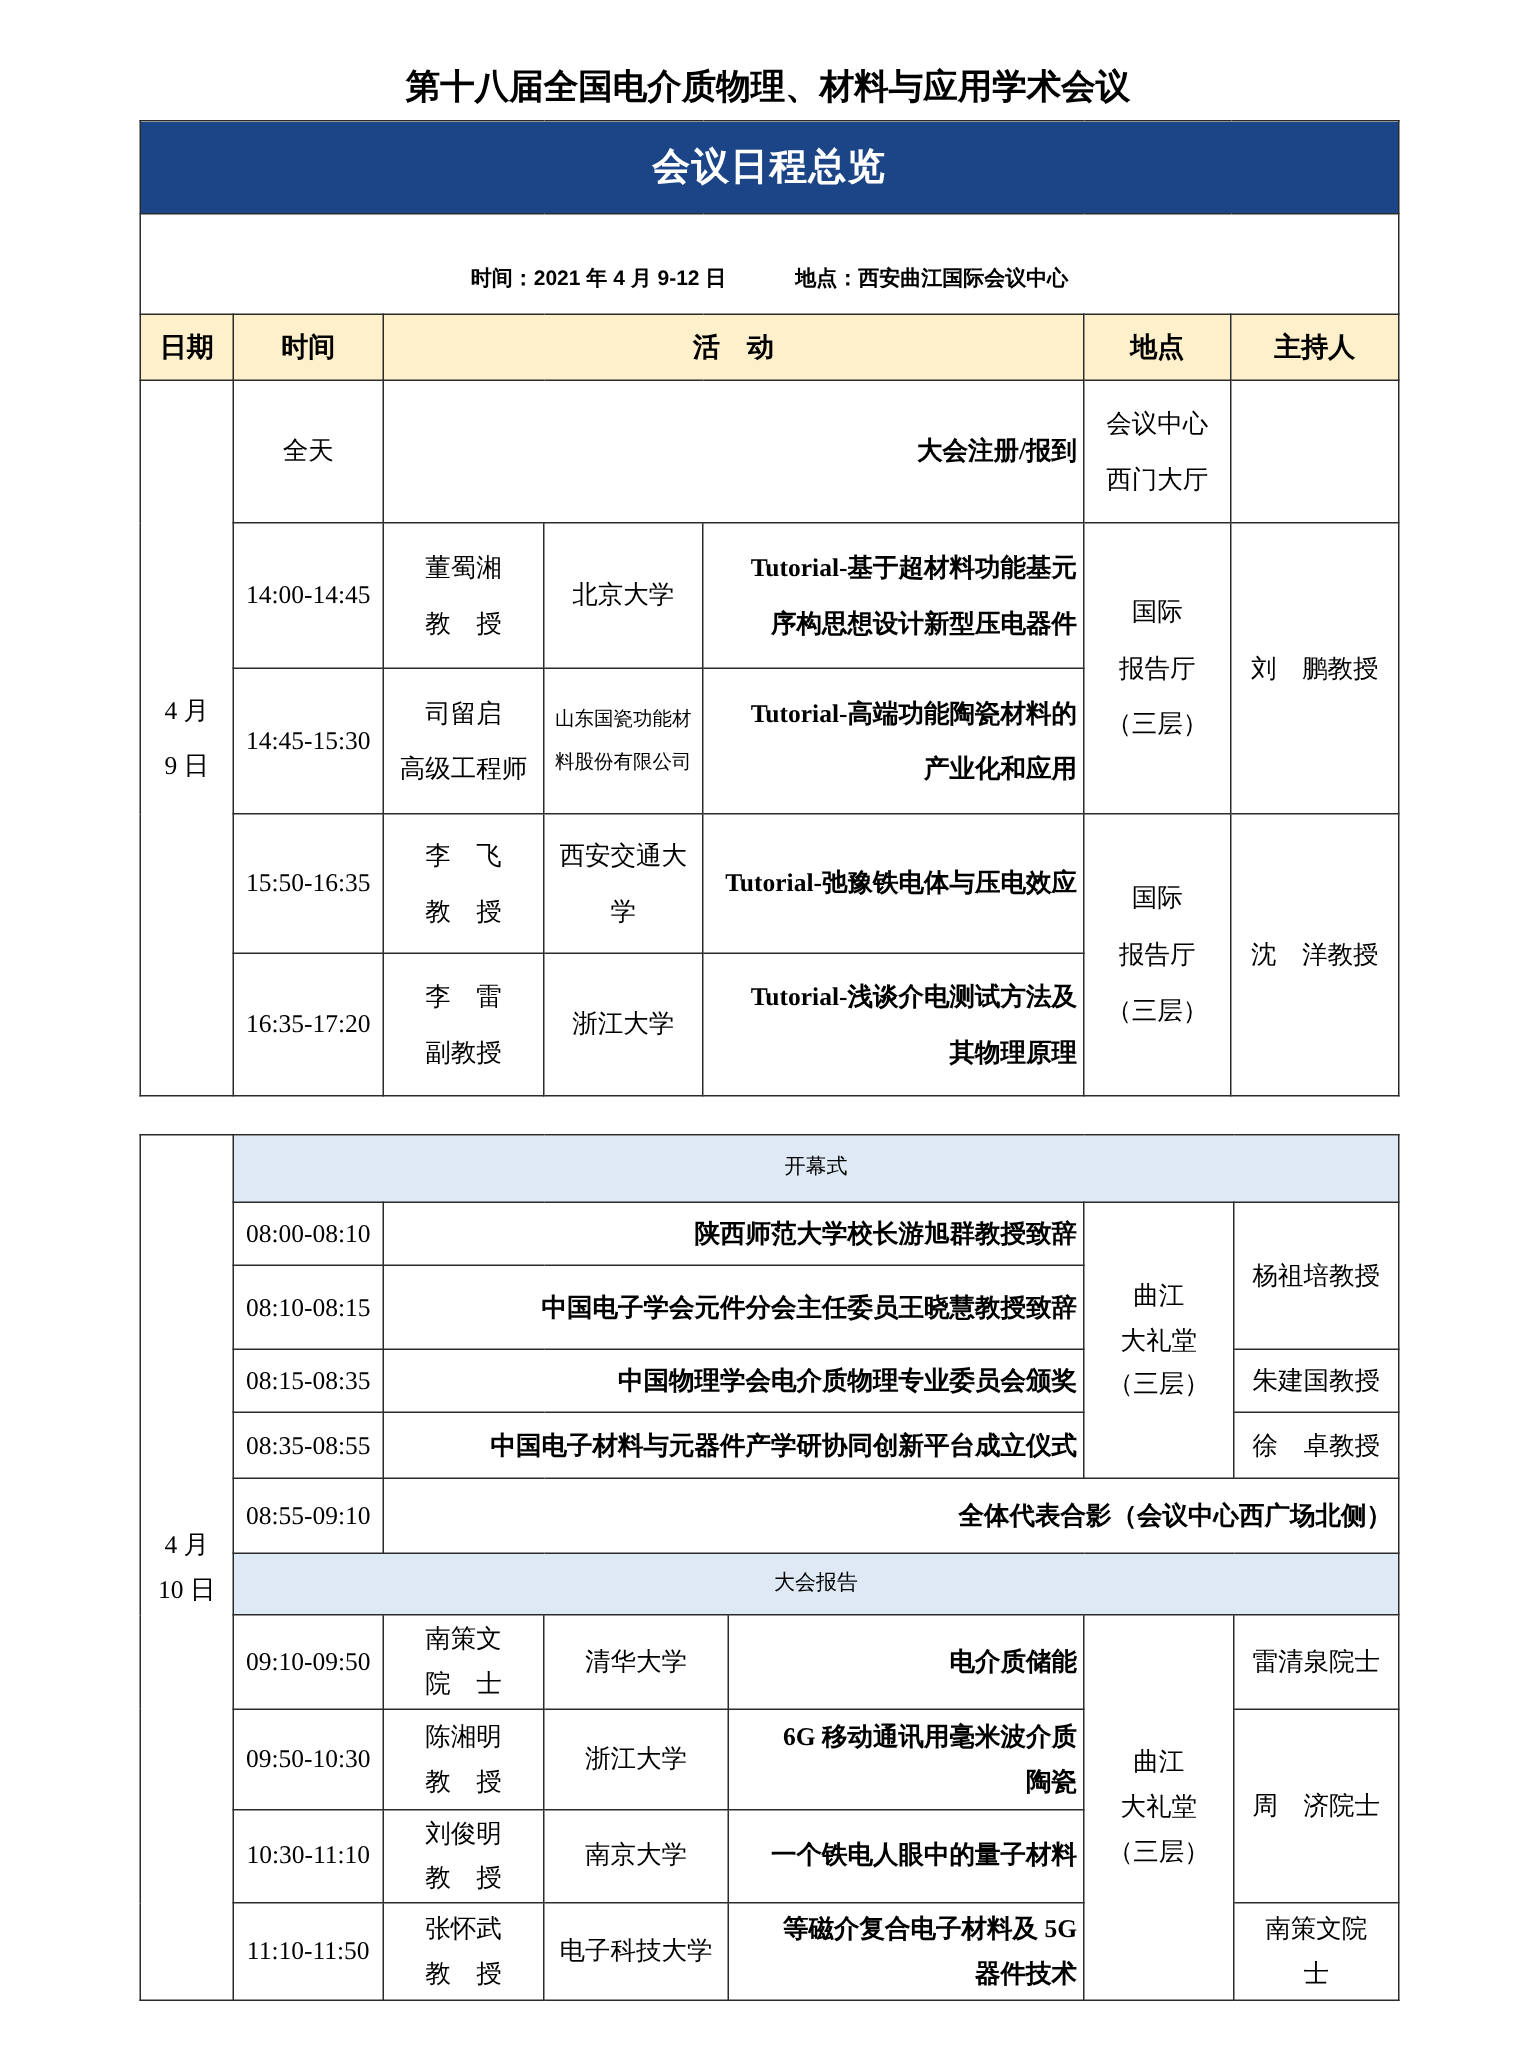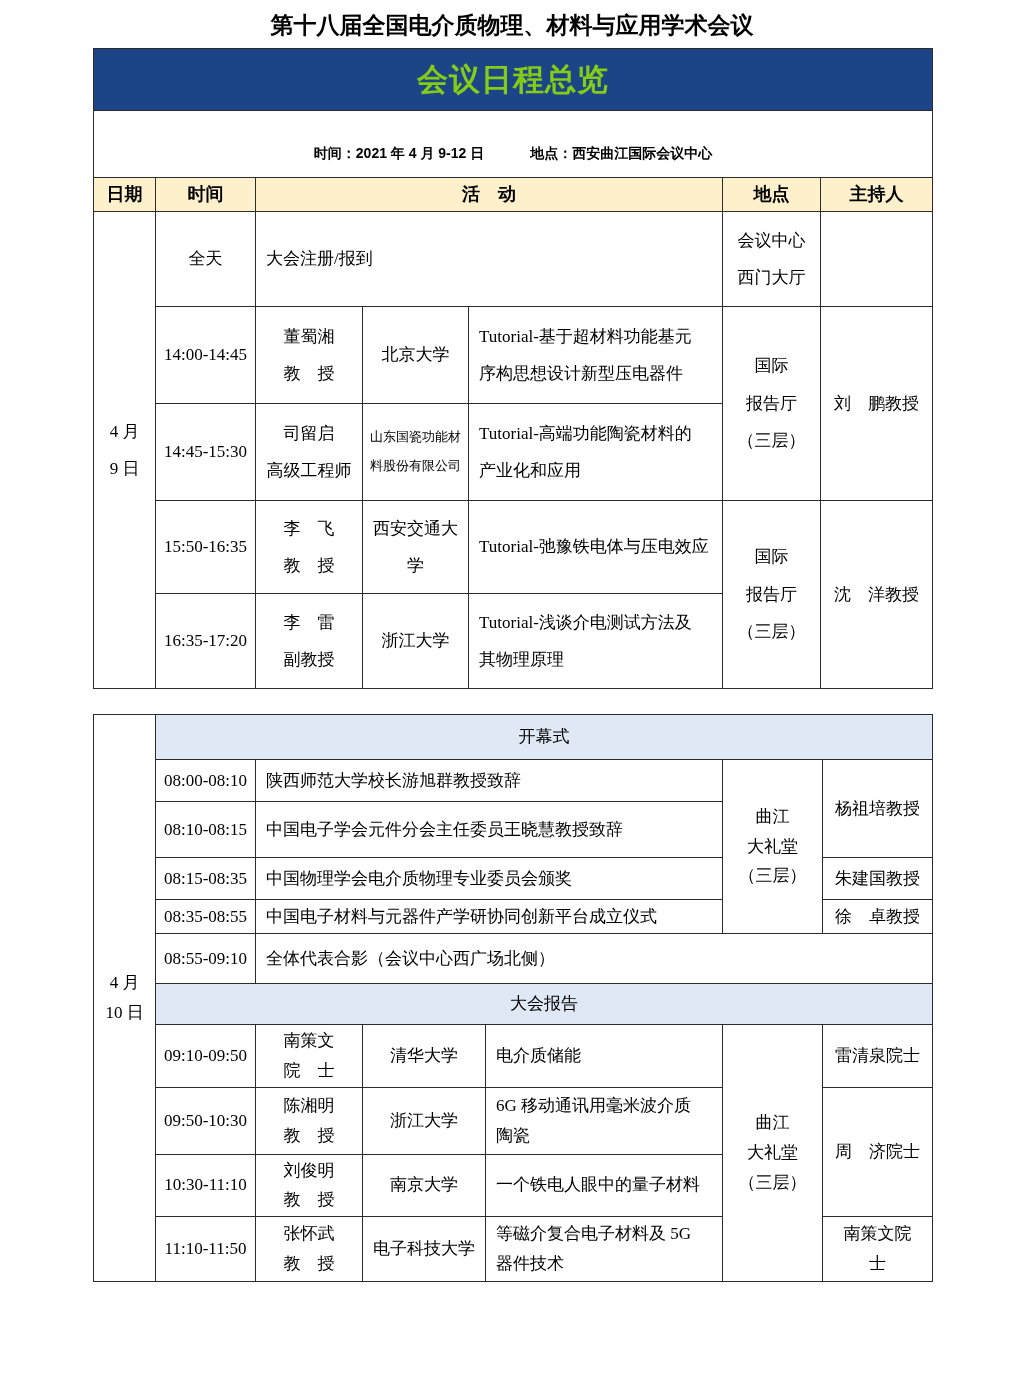--- a/index.html
+++ b/index.html
@@ -4,53 +4,53 @@
 <style>
   html,body{margin:0;padding:0;}
   body{
     width:1024px;height:1379px;background:#ffffff;color:#000;
     font-family:"Liberation Serif","DejaVu Serif",serif;
     overflow:hidden;position:relative;
   }
   .page-title{
     text-align:center;
     font-family:"Liberation Sans","DejaVu Sans",sans-serif;
-    font-weight:bold;font-size:23px;line-height:45px;padding-top:3px;
+    font-weight:bold;font-size:23px;line-height:45px;padding-top:3px;margin-top:32px;
   }
   .content{margin-left:93px;width:839px;}
   table{border-collapse:collapse;table-layout:fixed;width:839px;}
   td{
     border:1px solid #2b2b2b;text-align:center;vertical-align:middle;
     font-size:17px;white-space:pre-line;padding:1px 4px;
     overflow:hidden;
   }
   
-  .h62{height:62px}.h67{height:67px}.h46{height:34px}.h95{height:95px}
+  .h62{height:62px}.h67{height:67px}.h46{height:44px}.h95{height:95px}
   .h97{height:97px}.h93{height:93px}
   .h45{height:45px}.h57{height:42px}.h56{height:56px}.h50{height:50px}
   .h41{height:41px}.hp62{height:62px}.hp67{height:67px}.h55{height:55px}.h65{height:65px}
   
   td.banner{
-    background:#1C4587;color:#84cc16;
-    font-family:"Liberation Sans","DejaVu Sans",sans-serif;
-    font-weight:bold;font-size:31px;letter-spacing:1px;
+    background:#1C4587;color:#ffffff;
+    font-family:"Liberation Sans","DejaVu Sans",sans-serif;
+    font-weight:bold;font-size:25px;letter-spacing:1px;
   }
   td.subtitle{
     font-weight:bold;font-size:14px;
     font-family:"Liberation Sans","DejaVu Sans",sans-serif;
   }
   td.subtitle .gap{display:inline-block;width:46px;}
   td.colhead{
     background:#FDF0CB;font-weight:bold;font-size:18px;
     font-family:"Liberation Sans","DejaVu Sans",sans-serif;
   }
   td.band{
-    background:#DEE9F5;font-size:17px;
-  }
-  td.left{text-align:left;padding-left:10px;}
+    background:#DEE9F5;font-size:14px;
+  }
+  td.left{text-align:right;padding-left:10px;font-weight:bold;}
   td.small{font-size:13px;line-height:1.9;}
   .t1 td{line-height:2.2;}
   .t1 td.banner,.t1 td.subtitle,.t1 td.colhead{line-height:1.4;}
   .t2 td{line-height:1.75;}
   .tbl-gap{height:25px;}
 </style>
 </head>
 <body>
 
 <div class="page-title">

